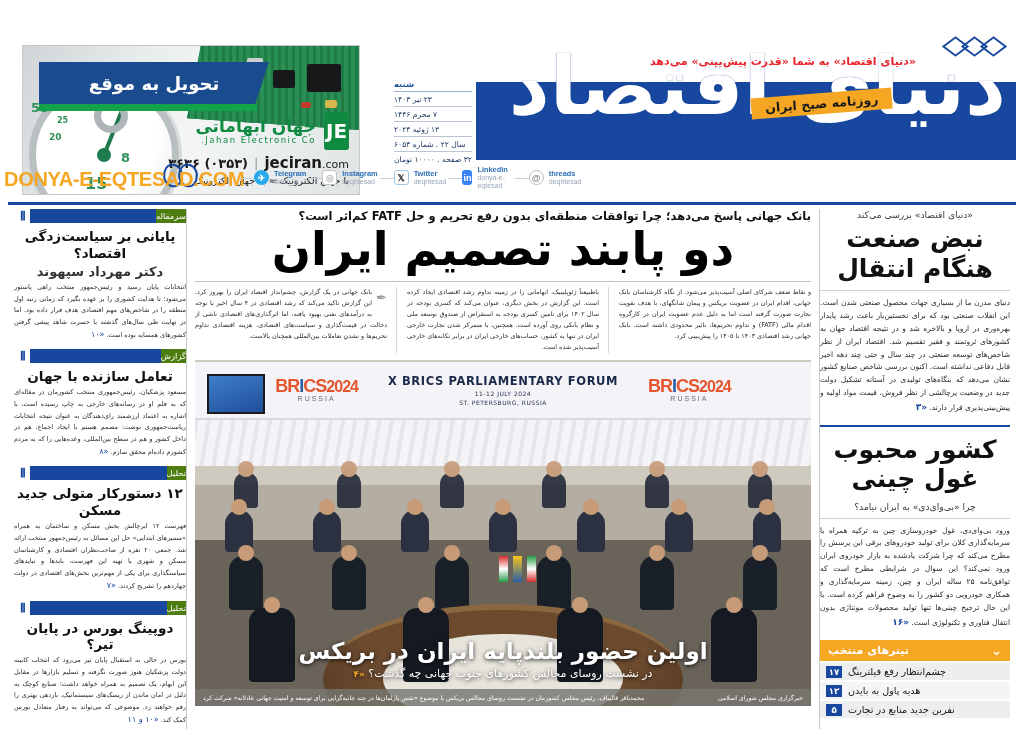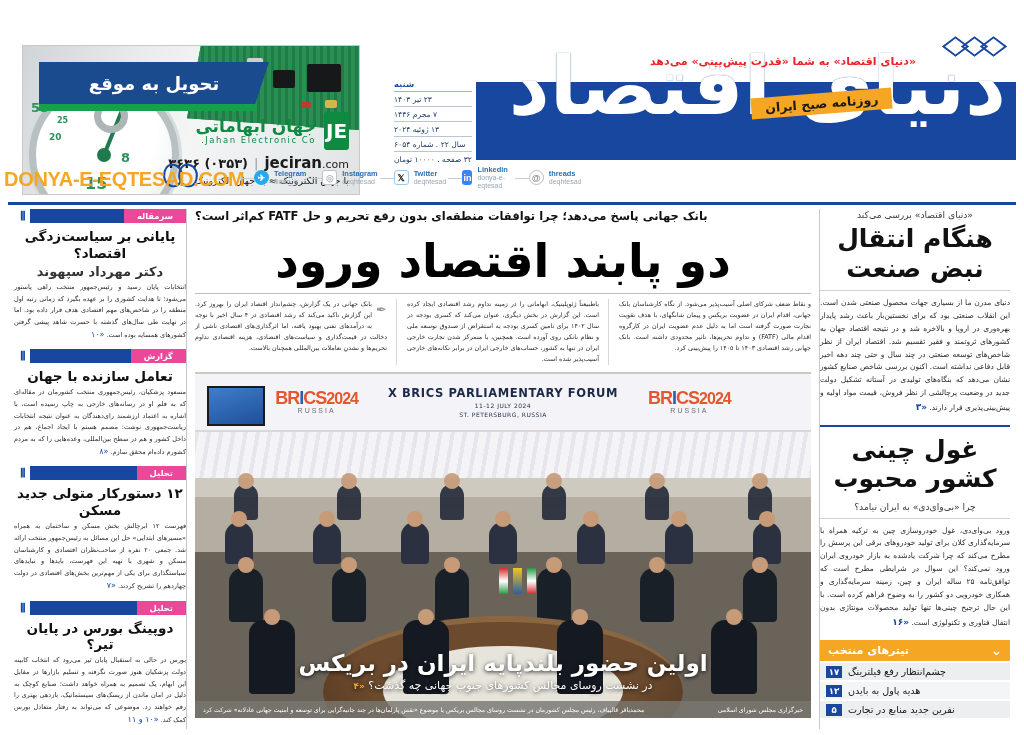--- a/index.html
+++ b/index.html
@@ -190,21 +190,21 @@
     display: flex; flex-direction: row-reverse; align-items: center; gap: 6px;
     background: #eceef0; margin-top: 2px; padding: 2.5px 6px; font-size: 9.6px; color: #111;
   }
   .idx-row:nth-child(odd) { background: #f4f5f6; }
   .idx-num {
     background: #17479e; color: #fff; font-size: 8.6px; font-weight: bold;
     min-width: 16px; text-align: center; padding: 1px 2px;
   }
 
   
-  .mid-kicker { text-align: left; font-size: 11.5px; color: #111; font-weight: bold; margin-bottom: 14px; }
+  .mid-kicker { text-align: right; font-size: 11.5px; color: #111; font-weight: bold; margin-bottom: 2px; }
   .mid-head {
     text-align: center; font-size: 46px; font-weight: bold; color: #000; line-height: 1.05;
     letter-spacing: -1.5px; margin: 2px 0 8px;
   }
   .mid-cols {
     display: flex; gap: 10px; font-size: 6.4px; line-height: 1.7; color: #2b2b2b;
     text-align: justify; border-top: 1px solid #bfbfbf; padding-top: 5px;
   }
   .mid-cols > div { flex: 1; position: relative; }
   .mid-cols > div + div { border-right: 1px solid #d6d6d6; padding-right: 9px; }
@@ -282,22 +282,22 @@
   }
 
   
   .sb-item { margin-bottom: 7px; }
   .sb-tagrow { display: flex; flex-direction: row-reverse; align-items: stretch; height: 14px; gap: 0; }
   .sb-wave {
     width: 16px; background: #fff; color: #17479e; font-size: 12px; font-weight: bold;
     display: flex; align-items: center; justify-content: center; letter-spacing: -2px;
   }
   .sb-tag {
-    background: #ec4899; color: #fff; font-size: 8.4px; font-weight: bold;
-    padding: 0 13px; display: flex; align-items: center;
+    background: #4d7c0f; color: #fff; font-size: 8.4px; font-weight: normal;
+    padding: 0 0; display: flex; align-items: center;
   }
   .sb-bar { flex: 1; background: #17479e; }
   .sb-title {
     text-align: center; font-size: 13.6px; font-weight: bold; color: #111;
     margin: 5px 0 2px; line-height: 1.25; letter-spacing: -.3px;
   }
   .sb-author { text-align: center; font-size: 13px; font-weight: bold; color: #333; margin-bottom: 3px; }
   .sb-body { font-size: 6.5px; line-height: 1.78; color: #2b2b2b; text-align: justify; }
   .sb-page { color: #17479e; font-weight: normal; font-size: 8px; }
 </style>
@@ -404,35 +404,35 @@
 
     <div class="rule-thick"></div>
   </div>
 
   <div class="body-wrap">
 
     <div class="col-left">
       <div>
         <div class="lc-kicker">«دنیای اقتصاد» بررسی می‌کند</div>
         <div class="lc-title">
+          <div>نبض صنعت</div>
           <div>هنگام انتقال</div>
-          <div>نبض صنعت</div>
         </div>
         <div class="lc-body">
           <span>دنیای مدرن ما از بسیاری جهات محصول صنعتی شدن است. این انقلاب صنعتی بود که برای نخستین‌بار باعث رشد پایدار بهره‌وری در اروپا و بالاخره شد و در نتیجه اقتصاد جهان به کشورهای ثروتمند و فقیر تقسیم شد. اقتصاد ایران از نظر شاخص‌های توسعه صنعتی در چند سال و حتی چند دهه اخیر قابل دفاعی نداشته است. اکنون بررسی شاخص صنایع کشور نشان می‌دهد که بنگاه‌های تولیدی در آستانه تشکیل دولت جدید در وضعیت پرچالشی از نظر فروش، قیمت مواد اولیه و پیش‌بینی‌پذیری قرار دارند.</span>
           <span class="pagelink">«<span>۳</span></span>
         </div>
       </div>
 
       <div class="lc-sep"></div>
 
       <div>
         <div class="lc-title">
+          <div>کشور محبوب</div>
           <div>غول چینی</div>
-          <div>کشور محبوب</div>
         </div>
         <div class="lc-sub">چرا «بی‌وای‌دی» به ایران نیامد؟</div>
         <div class="lc-body">
           <span>ورود بی‌وای‌دی، غول خودروسازی چین به ترکیه همراه با سرمایه‌گذاری کلان برای تولید خودروهای برقی این پرسش را مطرح می‌کند که چرا شرکت یادشده به بازار خودروی ایران ورود نمی‌کند؟ این سوال در شرایطی مطرح است که توافق‌نامه ۲۵ ساله ایران و چین، زمینه سرمایه‌گذاری و همکاری خودرویی دو کشور را به وضوح فراهم کرده است. با این حال ترجیح چینی‌ها تنها تولید محصولات مونتاژی بدون انتقال فناوری و تکنولوژی است.</span>
           <span class="pagelink">«<span>۱۶</span></span>
         </div>
       </div>
 
       <div class="index-box">
         <div class="index-head">
@@ -450,21 +450,21 @@
         <div class="idx-row">
           <span class="idx-num">۵</span>
           <span>نفرین جدید منابع در تجارت</span>
         </div>
 
       </div>
     </div>
 
     <div class="col-mid">
       <div class="mid-kicker">بانک جهانی پاسخ می‌دهد؛ چرا توافقات منطقه‌ای بدون رفع تحریم و حل FATF کم‌اثر است؟</div>
-      <div class="mid-head">دو پابند اقتصاد ورود</div>
+      <div class="mid-head">دو پابند تصمیم ایران</div>
 
       <div class="mid-cols">
         <div>
           <span>و نقاط ضعف شرکای اصلی آسیب‌پذیر می‌شود. از نگاه کارشناسان بانک جهانی، اقدام ایران در عضویت بریکس و پیمان شانگهای، با هدف تقویت تجارت صورت گرفته است اما به دلیل عدم عضویت ایران در کارگروه اقدام مالی (FATF) و تداوم تحریم‌ها، تاثیر محدودی داشته است. بانک جهانی رشد اقتصادی ۱۴۰۳ تا ۱۴۰۵ را پیش‌بینی کرد.</span>
         </div>
         <div>
           <span>با‌طبیعتاً ژئوپلیتیک، ابهاماتی را در زمینه تداوم رشد اقتصادی ایجاد کرده است. این گزارش در بخش دیگری، عنوان می‌کند که کسری بودجه در سال ۱۴۰۲ برای تامین کسری بودجه به استقراض از صندوق توسعه ملی و نظام بانکی روی آورده است. همچنین، با متمرکز شدن تجارت خارجی ایران در تنها به کشور، حساب‌های خارجی ایران در برابر تکانه‌های خارجی آسیب‌پذیر شده است.</span>
         </div>
         <div>
           <span class="sig">✒</span>

